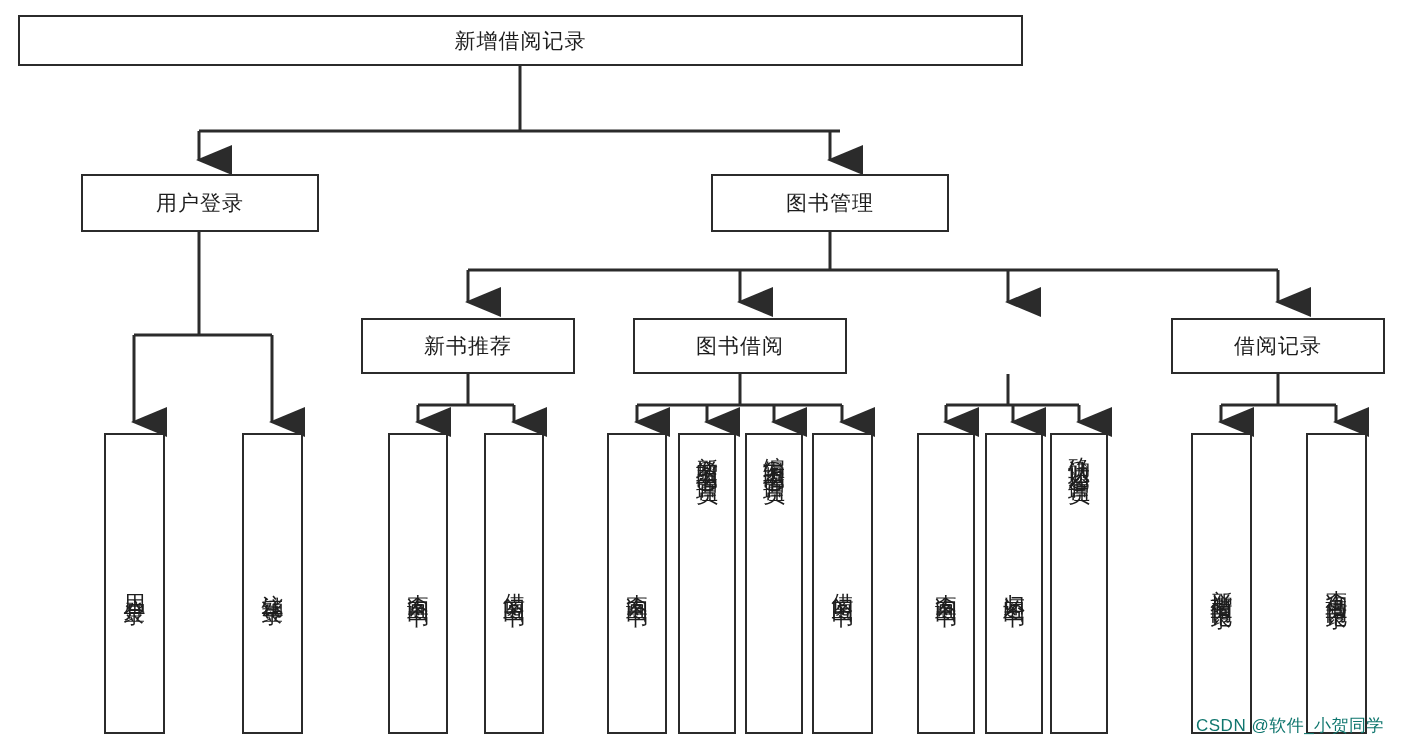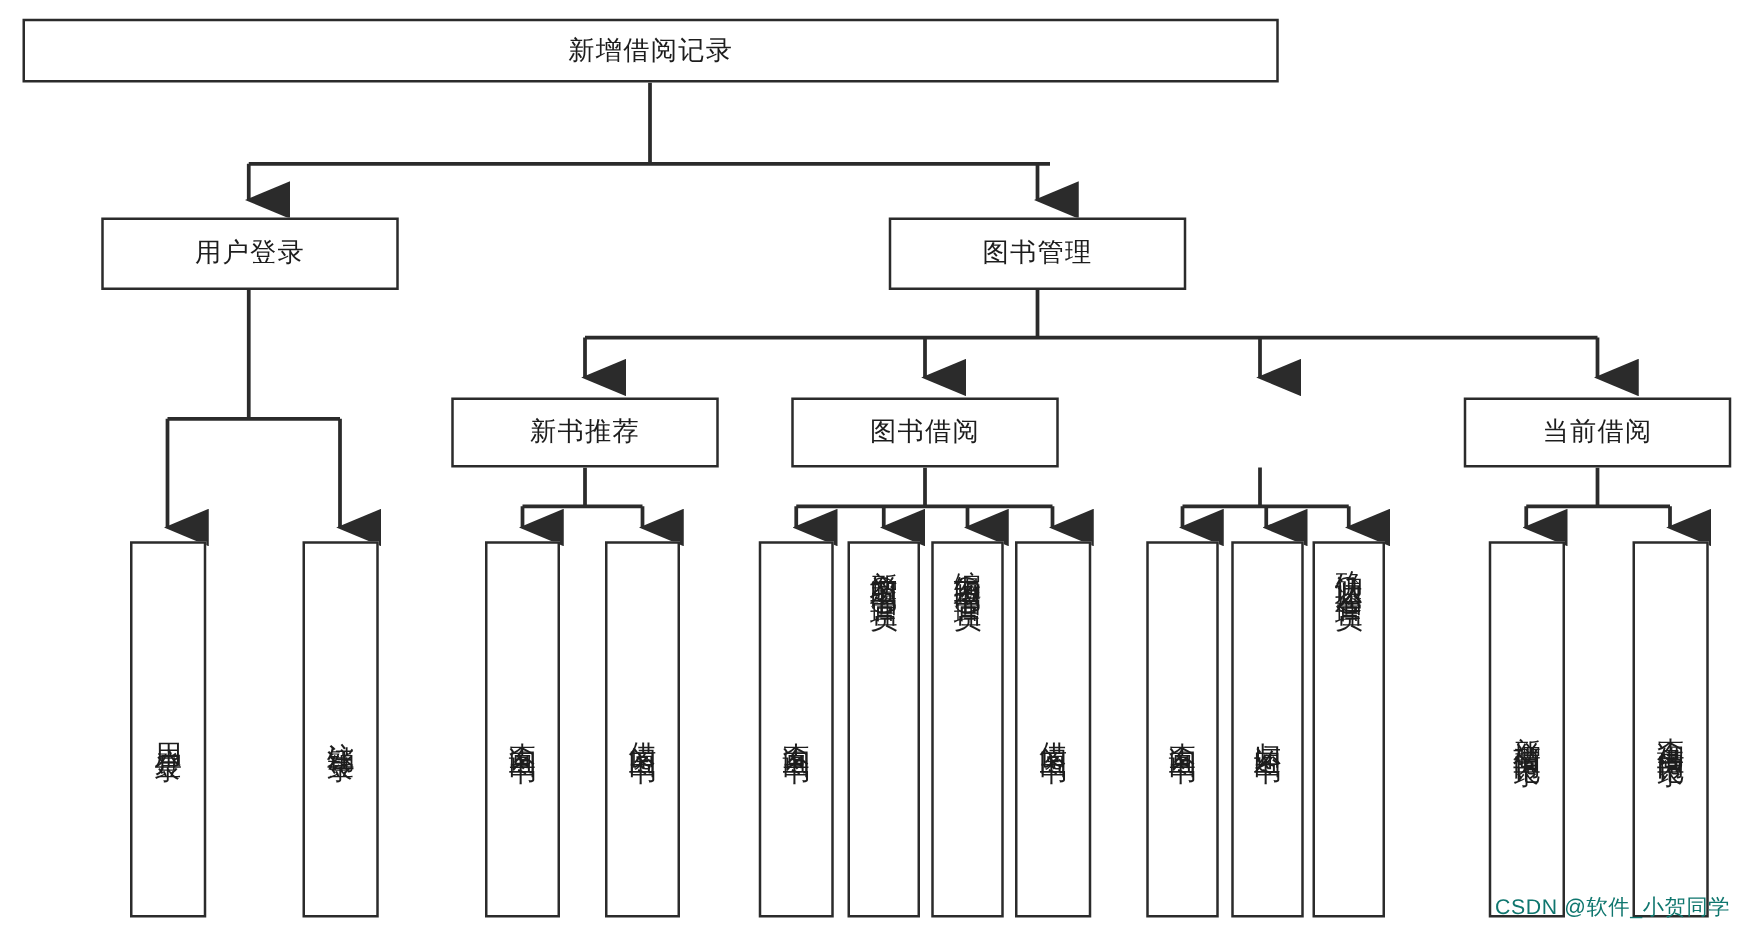--- a/index.html
+++ b/index.html
@@ -82,21 +82,21 @@
     <span class="lbl">新书推荐</span>
   </div>
 
   <div class="node" style="left:711px;top:174px;width:238px;height:58px;">
     <span class="lbl">图书管理</span>
   </div>
   <div class="node" style="left:633px;top:318px;width:214px;height:56px;">
     <span class="lbl">图书借阅</span>
   </div>
   <div class="node" style="left:1171px;top:318px;width:214px;height:56px;">
-    <span class="lbl">当前借阅</span>
+    <span class="lbl">借阅记录</span>
   </div>
 
   <div class="node vert" style="left:104px;top:433px;width:61px;height:301px;">
     <span class="lbl">用户登录</span>
   </div>
   <div class="node vert" style="left:242px;top:433px;width:61px;height:301px;">
     <span class="lbl">注销登录</span>
   </div>
 
   <div class="node vert" style="left:388px;top:433px;width:60px;height:301px;">

